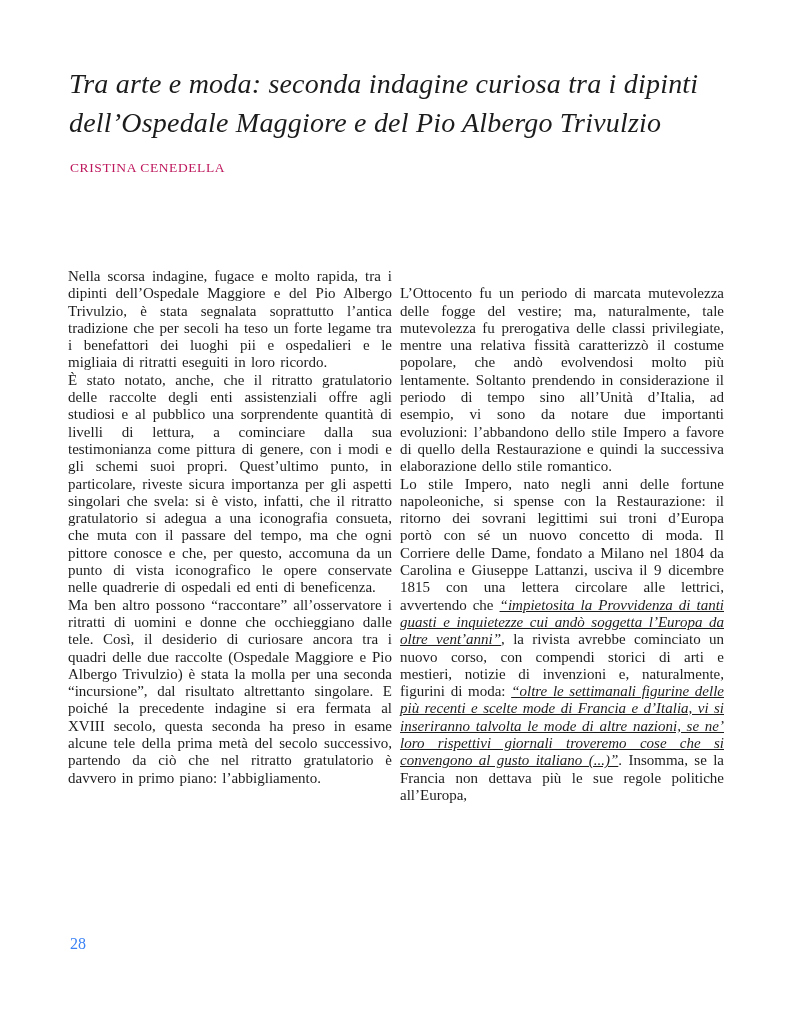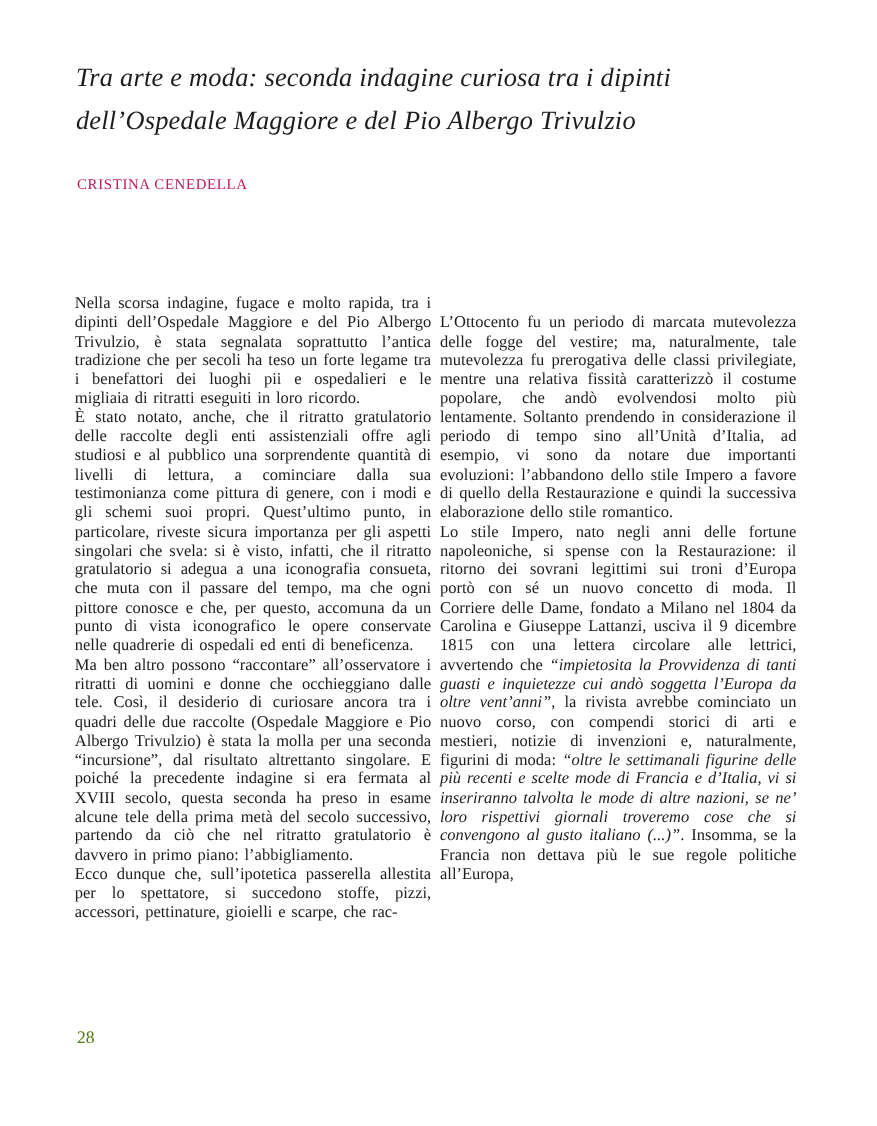--- a/index.html
+++ b/index.html
@@ -12,24 +12,24 @@
     width: 797px;
     height: 1024px;
     background: #ffffff;
     color: #1c1c1c;
     font-family: "Liberation Serif", "DejaVu Serif", serif;
     overflow: hidden;
   }
   .title {
     position: absolute;
     left: 69px;
-    top: 52px;
+    top: 64px;
     width: 665px;
     margin: 0;
-    font-size: 24px;
+    font-size: 28px;
     line-height: 39px;
     font-style: italic;
     font-weight: normal;
     letter-spacing: 0.2px;
     color: #1c1c1c;
   }
   .author {
     position: absolute;
     left: 70px;
     top: 160px;
@@ -56,44 +56,44 @@
   }
   .para {
     margin: 0;
     padding: 0;
   }
   .para-spacer {
     height: 17.3px;
   }
   .it {
     font-style: italic;
+    text-decoration: underline;
   }
   .pagenum {
     position: absolute;
     left: 70px;
     top: 935px;
     font-size: 16px;
-    color: #4d7c0f;
+    color: #3b82f6;
   }
 </style>
 </head>
 <body>
 
 <div class="page">
 
   <h1 class="title">Tra arte e moda: seconda indagine curiosa tra i dipinti dell’Ospedale Maggiore e del Pio Albergo Trivulzio</h1>
 
   <div class="author">CRISTINA CENEDELLA</div>
 
   <div class="columns">
     <div class="col">
         <p class="para"><span>Nella scorsa indagine, fugace e molto rapida, tra i dipinti dell’Ospedale Maggiore e del Pio Albergo Trivulzio, è stata segnalata soprattutto l’antica tradizione che per secoli ha teso un forte legame tra i benefattori dei luoghi pii e ospedalieri e le migliaia di ritratti eseguiti in loro ricordo.</span></p>
         <p class="para"><span>È stato notato, anche, che il ritratto gratulatorio delle raccolte degli enti assistenziali offre agli studiosi e al pubblico una sorprendente quantità di livelli di lettura, a cominciare dalla sua testimonianza come pittura di genere, con i modi e gli schemi suoi propri. Quest’ultimo punto, in particolare, riveste sicura importanza per gli aspetti singolari che svela: si è visto, infatti, che il ritratto gratulatorio si adegua a una iconografia consueta, che muta con il passare del tempo, ma che ogni pittore conosce e che, per questo, accomuna da un punto di vista iconografico le opere conservate nelle quadrerie di ospedali ed enti di beneficenza.</span></p>
         <p class="para"><span>Ma ben altro possono “raccontare” all’osservatore i ritratti di uomini e donne che occhieggiano dalle tele. Così, il desiderio di curiosare ancora tra i quadri delle due raccolte (Ospedale Maggiore e Pio Albergo Trivulzio) è stata la molla per una seconda “incursione”, dal risultato altrettanto singolare. E poiché la precedente indagine si era fermata al XVIII secolo, questa seconda ha preso in esame alcune tele della prima metà del secolo successivo, partendo da ciò che nel ritratto gratulatorio è davvero in primo piano: l’abbigliamento.</span></p>
-        <p class="para"><span>Ecco dunque che, sull’ipotetica passerella allestita per lo spettatore, si succedono stoffe, pizzi, accessori, pettinature, gioielli e scarpe, che rac-</span></p>
       </div>
     <div class="col">
         <div class="para-spacer"></div>
         <p class="para"><span>L’Ottocento fu un periodo di marcata mutevolezza delle fogge del vestire; ma, naturalmente, tale mutevolezza fu prerogativa delle classi privilegiate, mentre una relativa fissità caratterizzò il costume popolare, che andò evolvendosi molto più lentamente. Soltanto prendendo in considerazione il periodo di tempo sino all’Unità d’Italia, ad esempio, vi sono da notare due importanti evoluzioni: l’abbandono dello stile Impero a favore di quello della Restaurazione e quindi la successiva elaborazione dello stile romantico.</span></p>
         <p class="para"><span>Lo stile Impero, nato negli anni delle fortune napoleoniche, si spense con la Restaurazione: il ritorno dei sovrani legittimi sui troni d’Europa portò con sé un nuovo concetto di moda. Il Corriere delle Dame, fondato a Milano nel 1804 da Carolina e Giuseppe Lattanzi, usciva il 9 dicembre 1815 con una lettera circolare alle lettrici, avvertendo che </span><span class="it">“impietosita la Provvidenza di tanti guasti e inquietezze cui andò soggetta l’Europa da oltre vent’anni”</span><span>, la rivista avrebbe cominciato un nuovo corso, con compendi storici di arti e mestieri, notizie di invenzioni e, naturalmente, figurini di moda: </span><span class="it">“oltre le settimanali figurine delle più recenti e scelte mode di Francia e d’Italia, vi si inseriranno talvolta le mode di altre nazioni, se ne’ loro rispettivi giornali troveremo cose che si convengono al gusto italiano (...)”</span><span>. Insomma, se la Francia non dettava più le sue regole politiche all’Europa,</span></p>
       </div>
   </div>
 
   <div class="pagenum">28</div>
 

